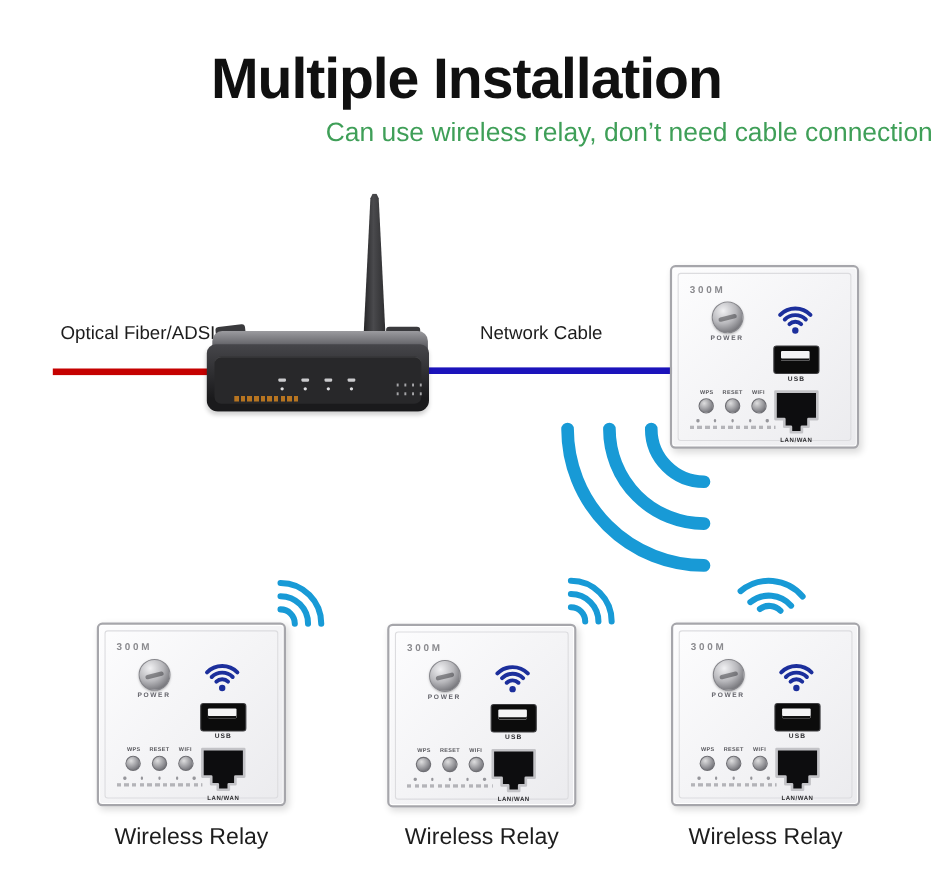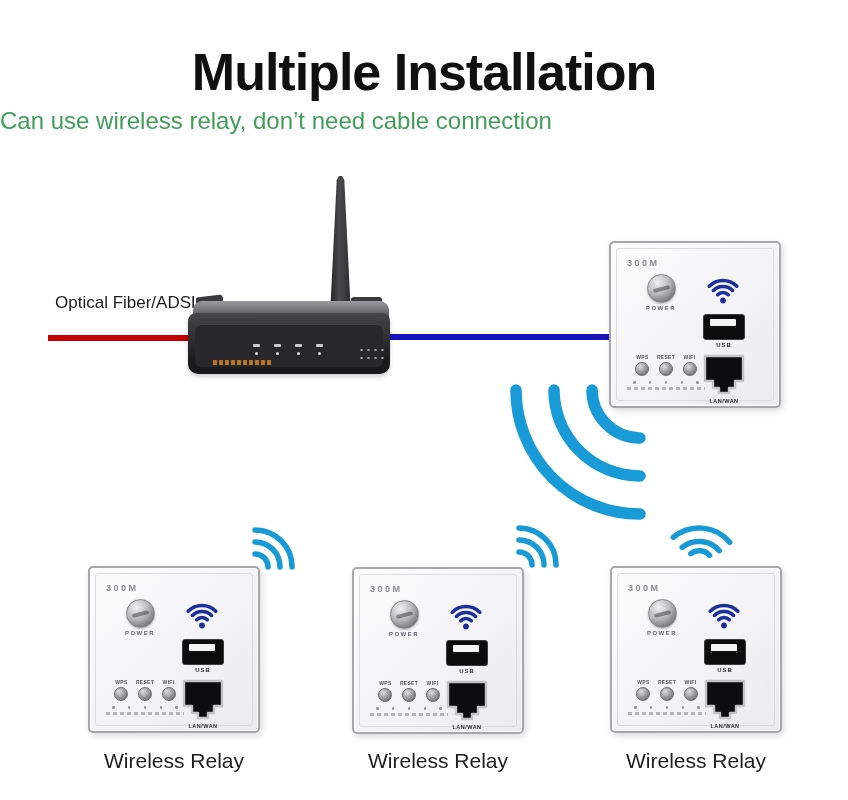--- a/index.html
+++ b/index.html
@@ -2,21 +2,21 @@
 <html><head>
 <meta charset="utf-8">
 <style>
   html,body{margin:0;padding:0;background:#ffffff;}
   #canvas{position:relative;width:848px;height:800px;background:#ffffff;overflow:hidden;
           font-family:"Liberation Sans", sans-serif;}
 
   
   .title{position:absolute;left:0;top:42px;width:848px;text-align:center;
          font-size:52px;font-weight:800;color:#101010;letter-spacing:-1px;}
-  .subtitle{position:absolute;left:0;top:107px;width:848px;text-align:left;
+  .subtitle{position:absolute;left:0;top:107px;width:848px;text-align:right;
             font-size:24px;font-weight:500;color:#3f9f58;}
 
   
   .lbl{position:absolute;color:#1c1c1c;font-size:17px;}
   .lbl-optical{left:55px;top:293px;}
   .lbl-network{left:392px;top:293px;width:200px;text-align:center;}
   .lbl-modem{left:180px;top:372px;width:200px;text-align:center;font-size:22px;color:#1f1f1f;}
   .line-red{position:absolute;left:48px;top:335px;width:142px;height:6px;background:#c50100;}
   .line-blue{position:absolute;left:386px;top:334px;width:226px;height:6px;background:#1b13bb;}
 
@@ -95,20 +95,21 @@
 </head>
 <body>
 
 <div id="canvas">
 
   <div class="title">Multiple Installation</div>
   <div class="subtitle">Can use wireless relay, don’t need cable connection</div>
 
   <div class="lbl lbl-optical">Optical Fiber/ADSL</div>
   <div class="line-red"></div>
+  <div class="lbl lbl-network">Network Cable</div>
   <div class="line-blue"></div>
 
   <div class="antenna"></div>
   <div class="modem-notch"></div>
   <div class="modem-mount"></div>
   <div class="modem-lid"></div>
   <div class="modem-body">
     <div class="modem-face">
       <div class="modem-brand"></div>
       <div class="modem-leds">

